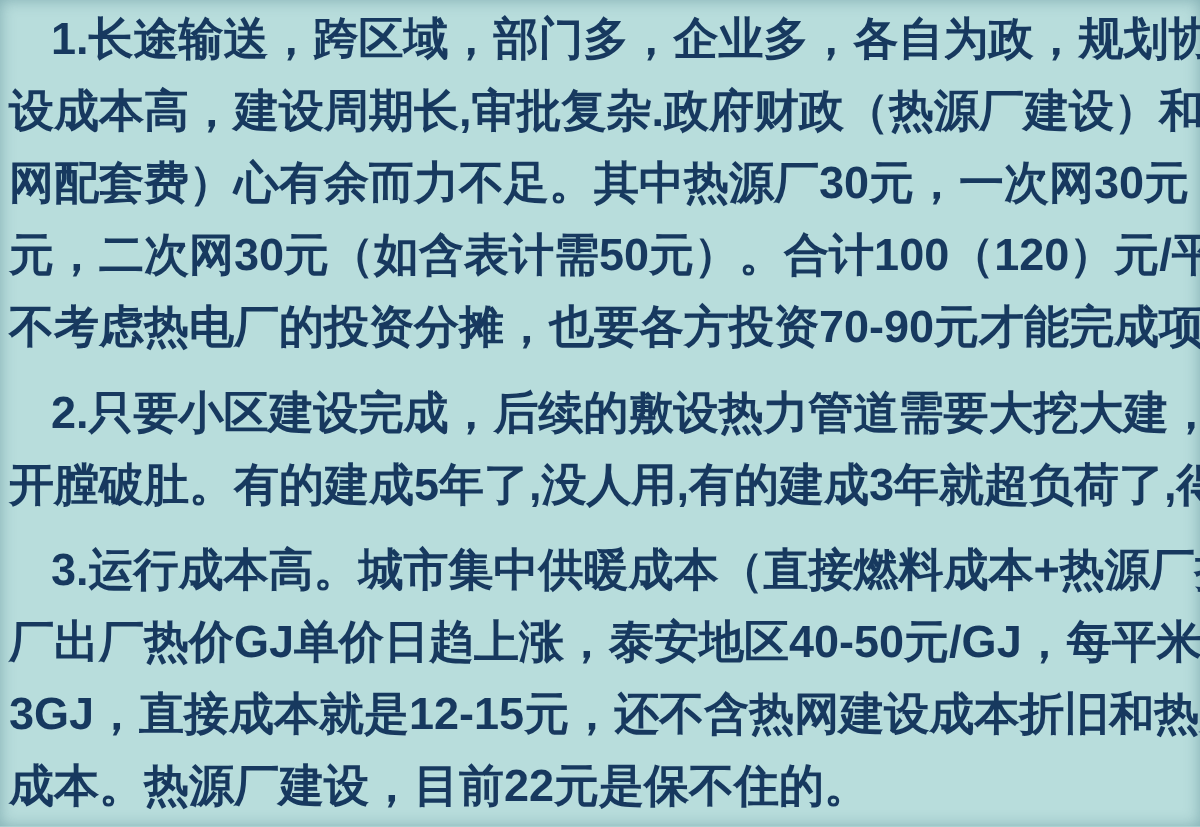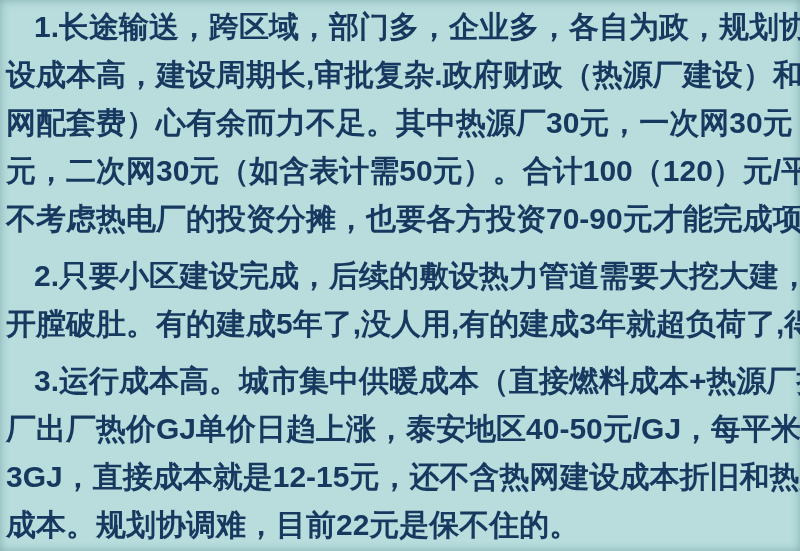--- a/index.html
+++ b/index.html
@@ -54,16 +54,16 @@
 
   <div class="para">
     <span class="line indent">2.只要小区建设完成，后续的敷设热力管道需要大挖大建，城市道路</span>
     <span class="line">开膛破肚。有的建成5年了,没人用,有的建成3年就超负荷了,得改.</span>
   </div>
 
   <div class="para">
     <span class="line indent">3.运行成本高。城市集中供暖成本（直接燃料成本+热源厂折旧）,电</span>
     <span class="line">厂出厂热价GJ单价日趋上涨，泰安地区40-50元/GJ，每平米耗热大约0.</span>
     <span class="line">3GJ，直接成本就是12-15元，还不含热网建设成本折旧和热力公司运营</span>
-    <span class="line">成本。规划协调难，目前22元是保不住的。</span>
+    <span class="line">成本。热源厂建设，目前22元是保不住的。</span>
   </div>
 
 </div>
 
 </body></html>

